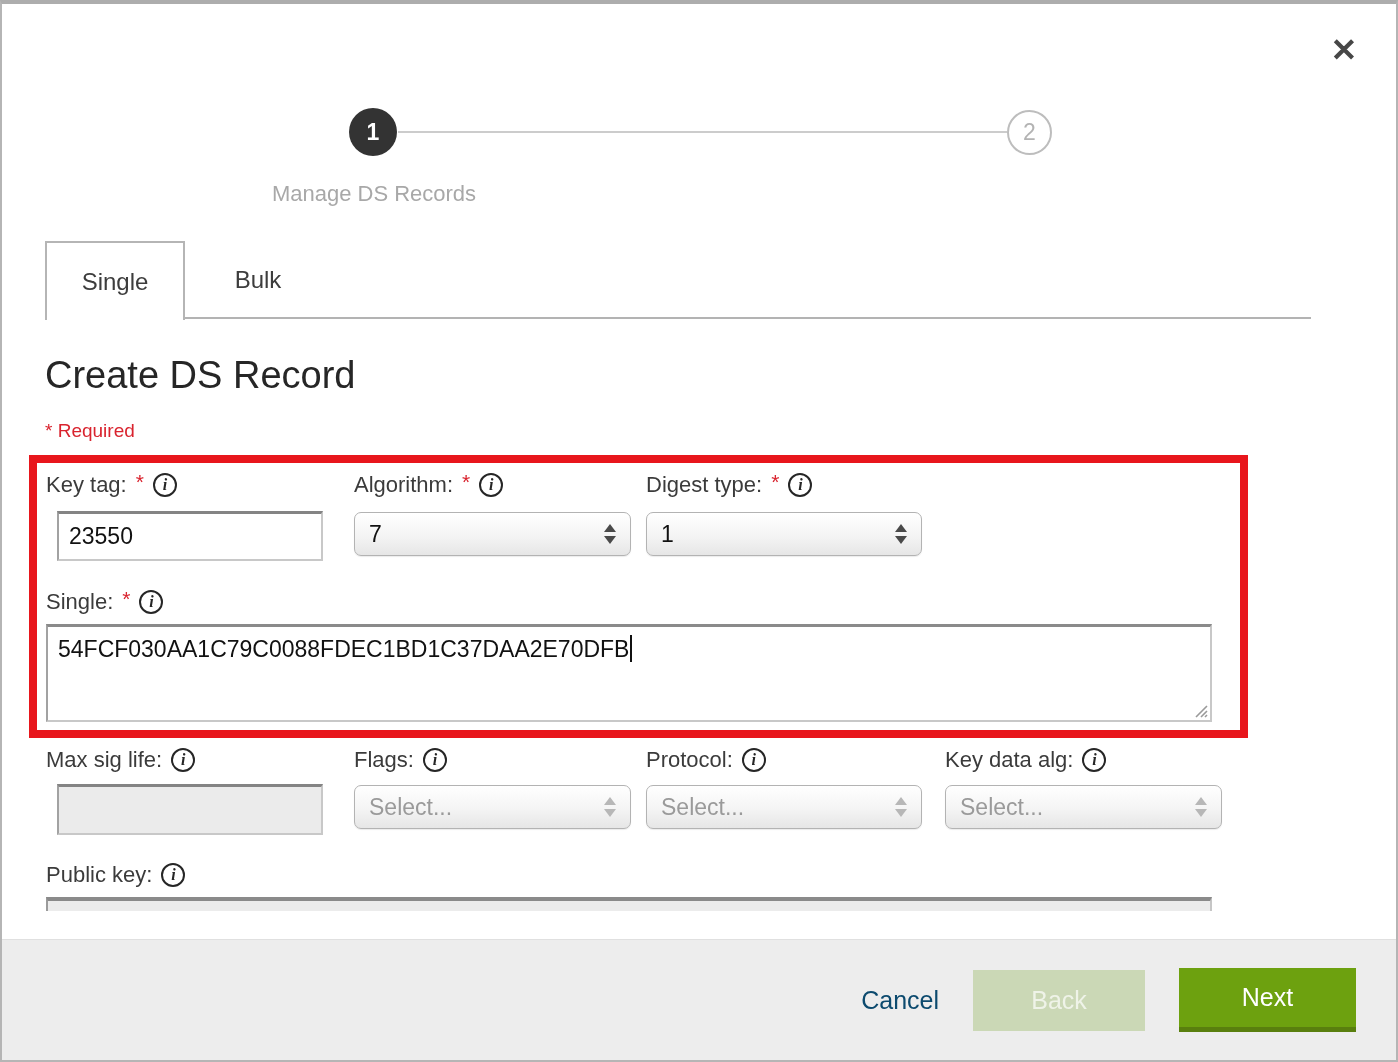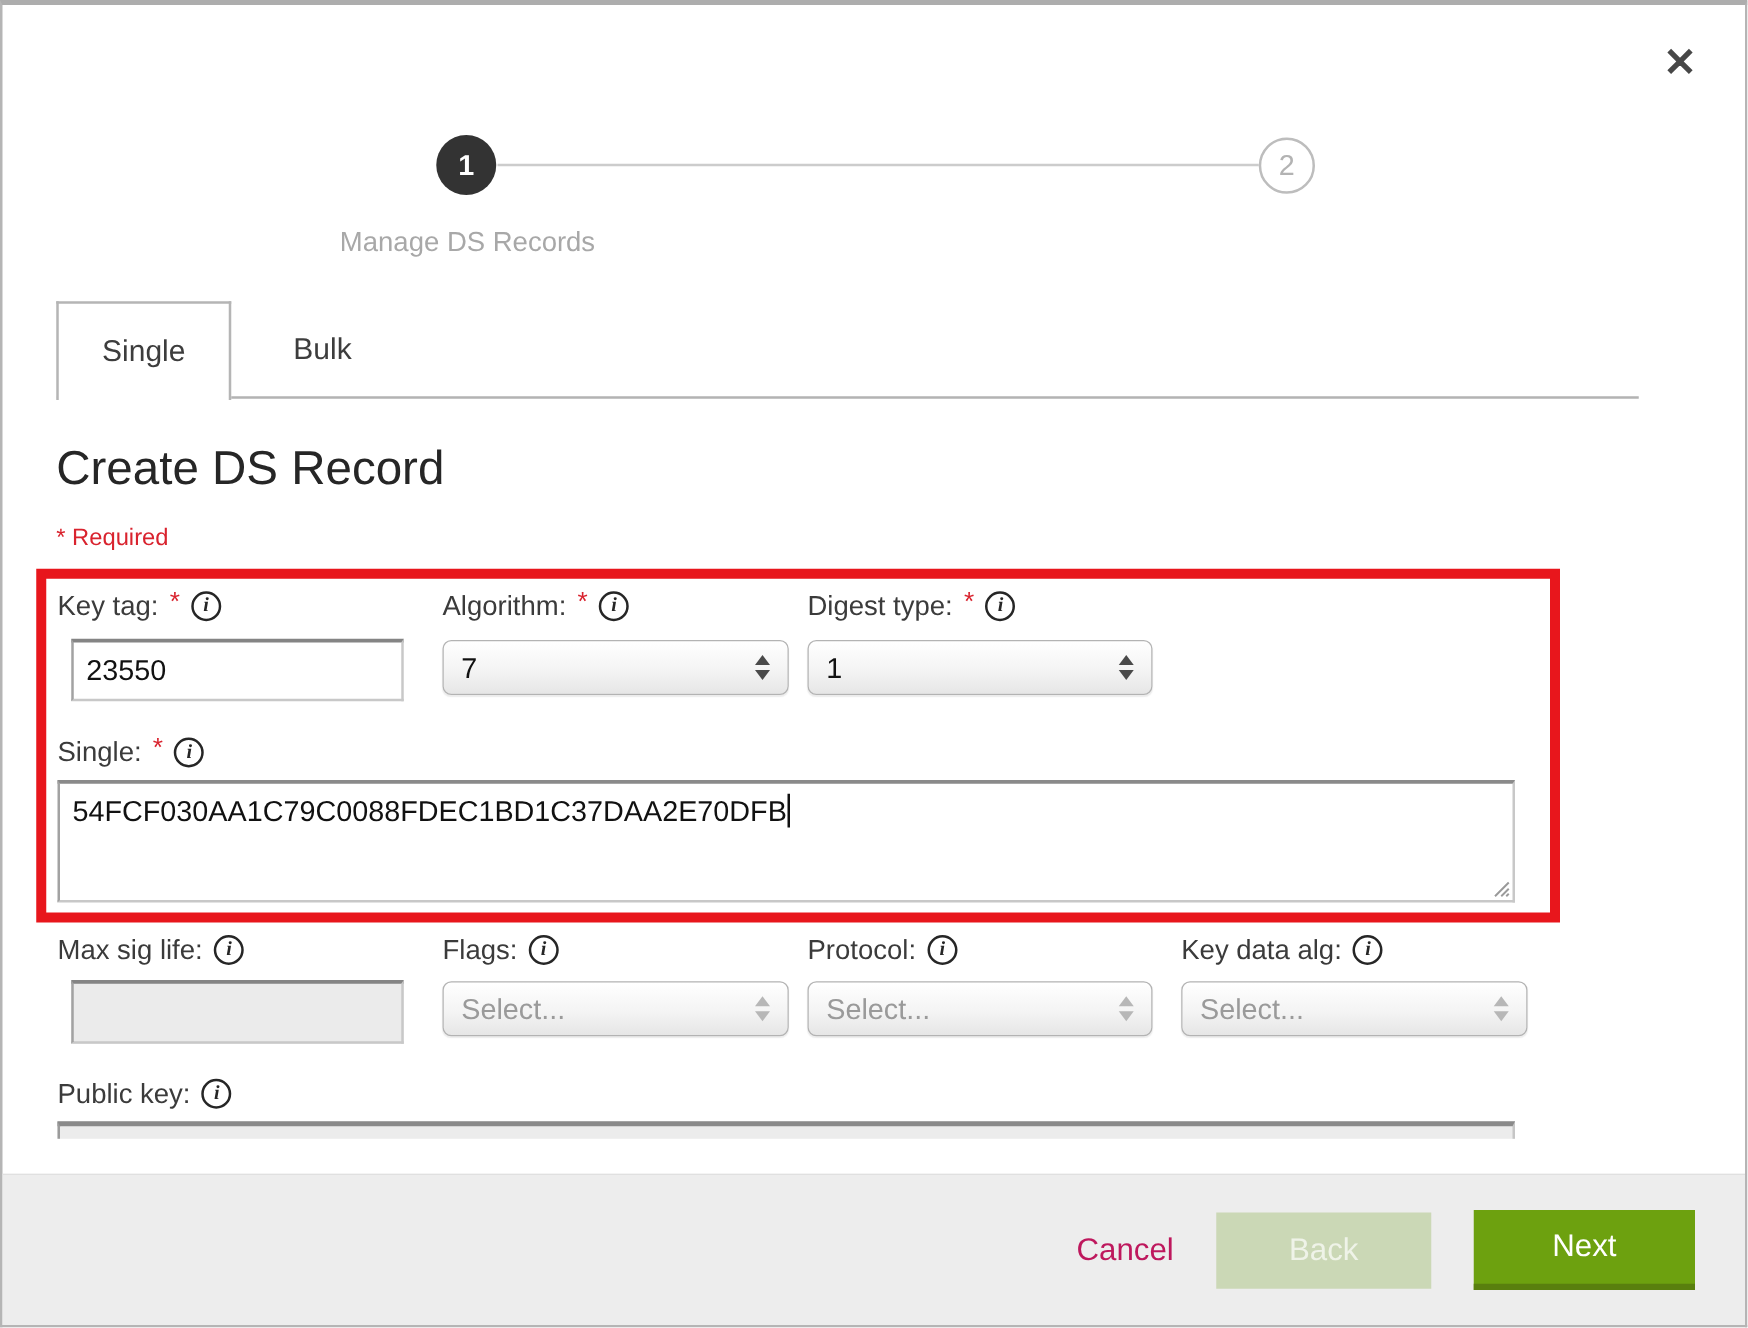--- a/index.html
+++ b/index.html
@@ -136,21 +136,21 @@
     border-left:2px solid #9b9b9b; border-right:2px solid #c6c6c6;
   }
 
   
   .footer {
     position:absolute; left:0; right:0; bottom:0; height:121px;
     background:#ededed; border-top:1px solid #e0e0e0;
     display:flex; align-items:center; justify-content:flex-end;
     padding-right:40px; gap:34px;
   }
-  .cancel-link { color:#be185d; font-size:25px; background:none; border:none; cursor:pointer; padding:0; }
+  .cancel-link { color:#0c4a6e; font-size:25px; background:none; border:none; cursor:pointer; padding:0; }
   .back-btn {
     width:172px; height:61px; border:none; cursor:default;
     background:#cbd8b6; color:#eff3e8; font-size:25px;
   }
   .next-btn {
     width:177px; height:64px; border:none; cursor:pointer;
     background:#6da10f; border-bottom:5px solid #597f0e; color:#fff; font-size:25px;
   }
 
   

